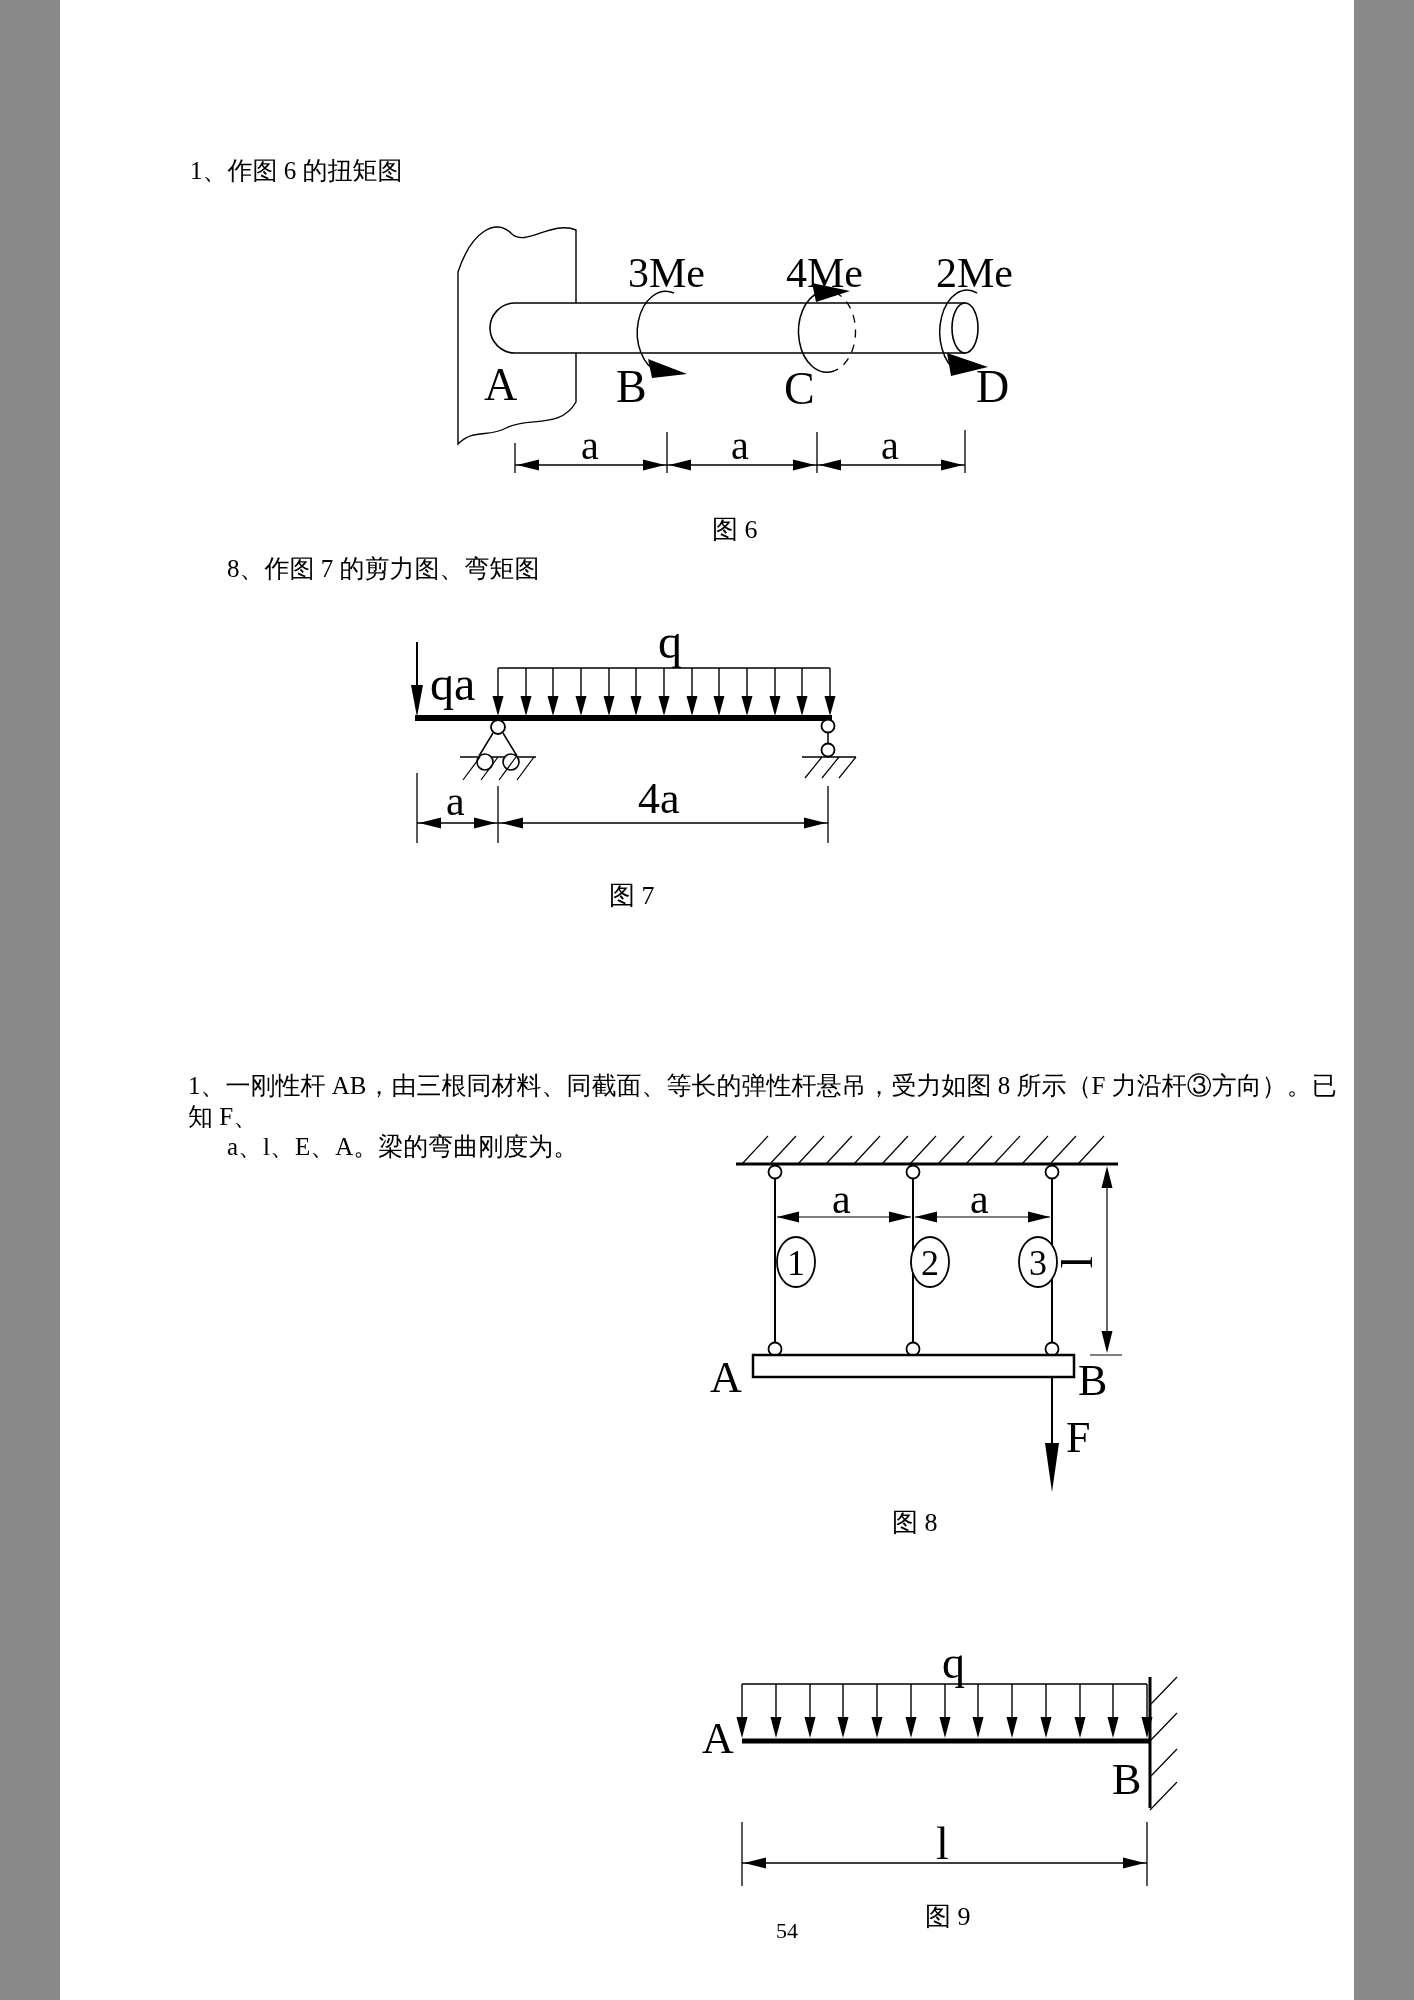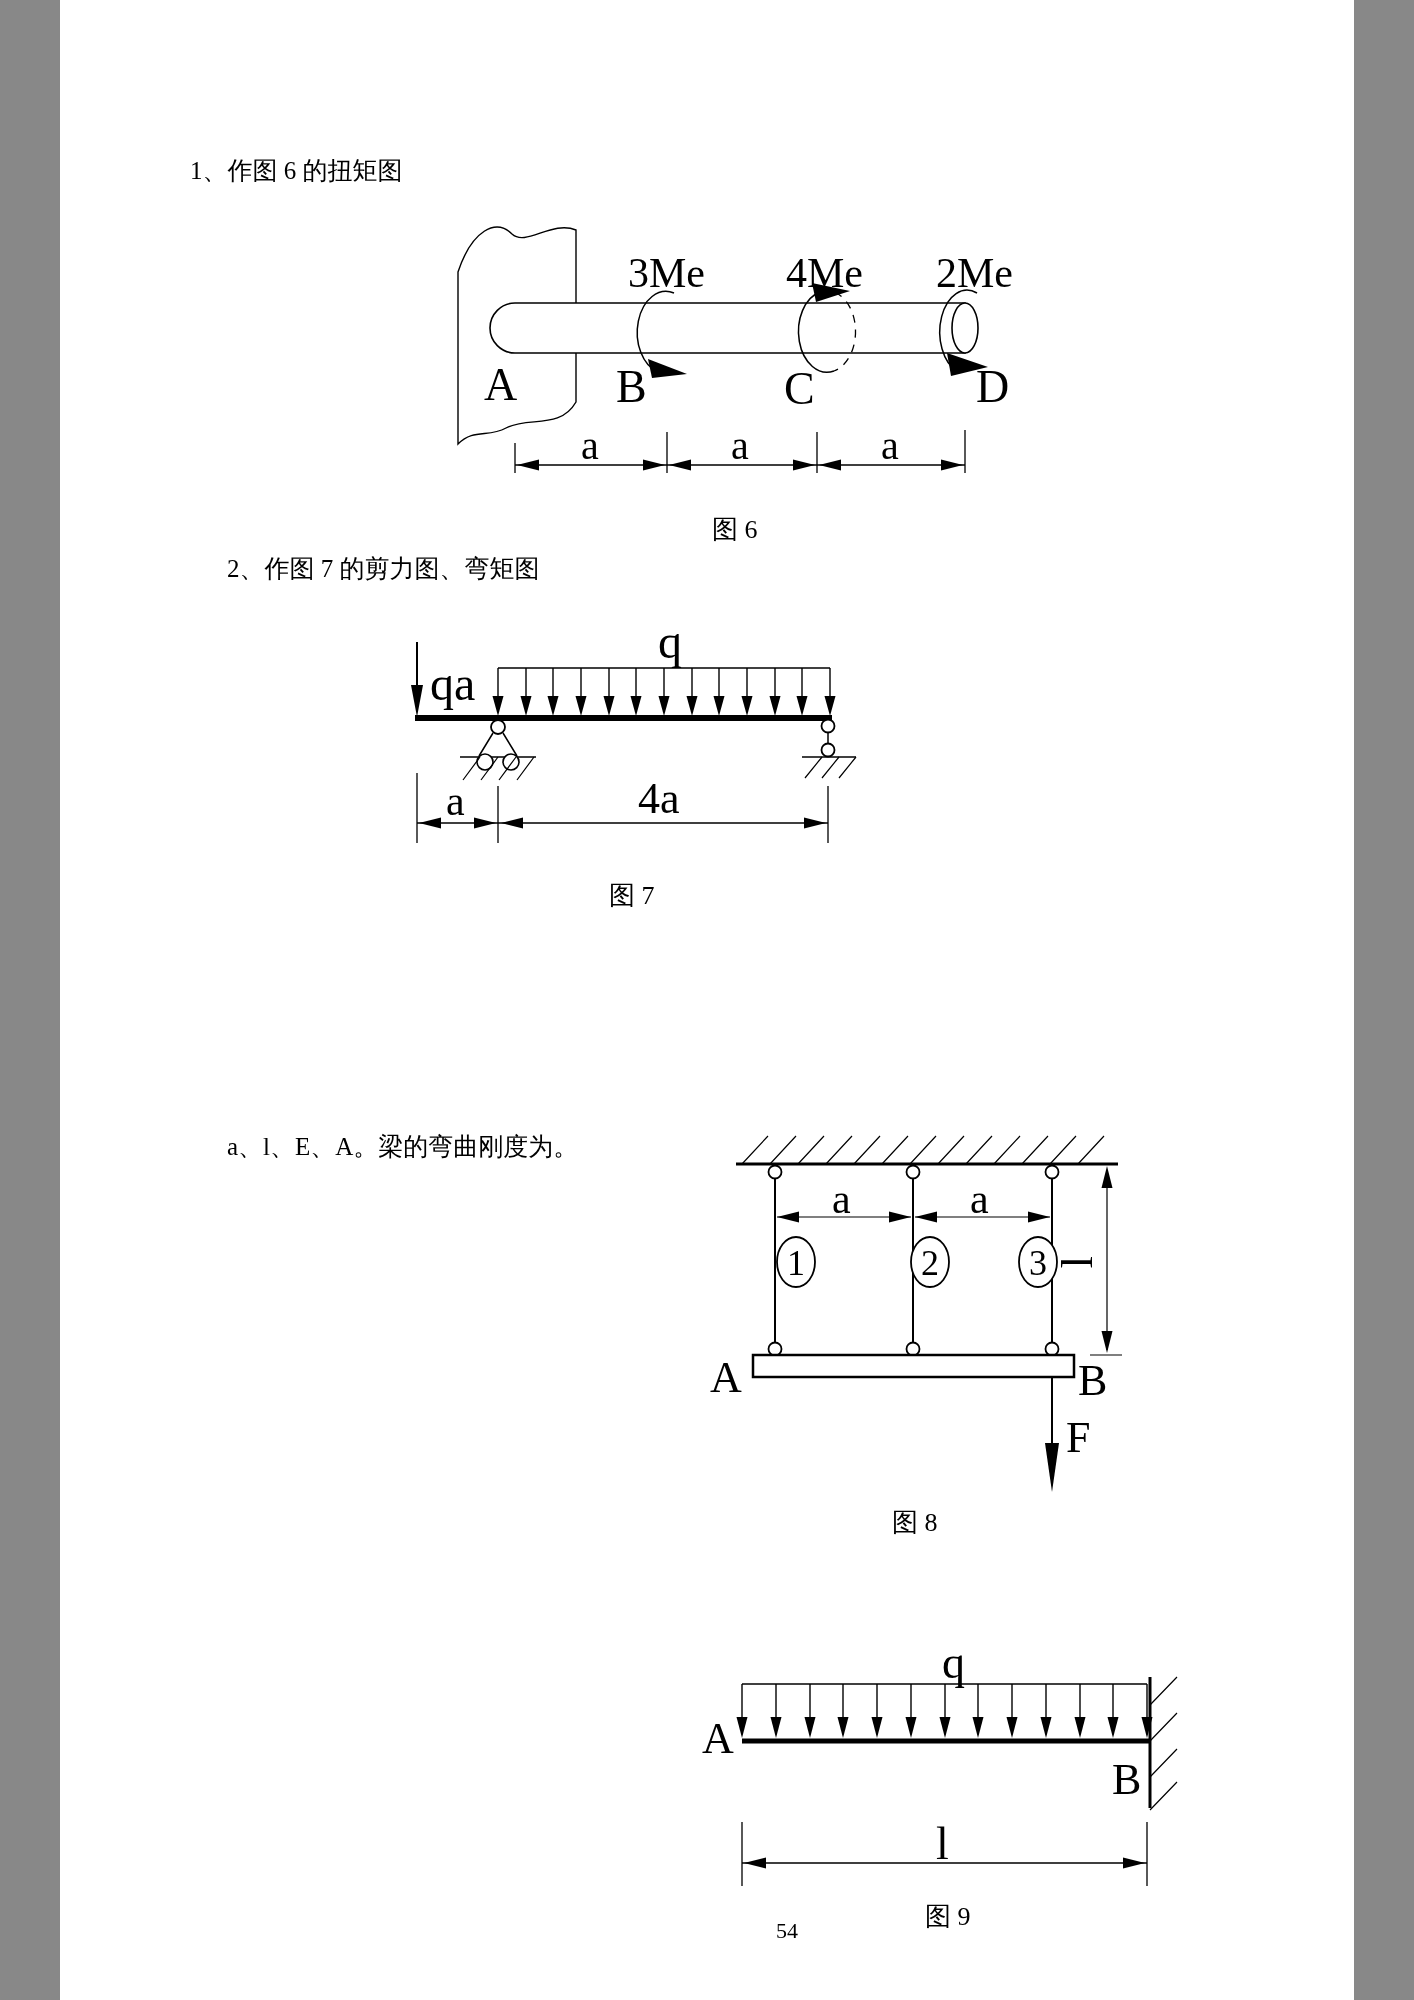--- a/index.html
+++ b/index.html
@@ -79,21 +79,21 @@
     <use href="#aL" x="609" y="465"></use>
       <use href="#aR" x="755" y="465"></use>
     <use href="#aL" x="759" y="465"></use>
       <use href="#aR" x="903" y="465"></use>
     <text x="521" y="459" font-size="40">a</text>
     <text x="671" y="459" font-size="40">a</text>
     <text x="821" y="459" font-size="40">a</text>
     <text x="652" y="538" font-size="26">图 6</text>
   </svg>
 
-  <div class="txt" style="left:167px;top:553px">2、作图 7 的剪力图、弯矩图</div>
+  <div class="txt" style="left:167px;top:553px">8、作图 7 的剪力图、弯矩图</div>
 
   <svg style="left:330px;top:615px" width="500" height="300" viewBox="330 615 500 300">
     <path class="stroke" stroke-width="2" d="M 357,642 V 706"></path>
     <polygon points="357,717 351,685 363,685" fill="#000"></polygon>
     <text x="370" y="700" font-size="48">qa</text>
     <path class="stroke" stroke-width="1.5" d="M 438,668 H 770"></path>
     <g>
       <use href="#dl7" x="438" y="668"></use>
         <use href="#dl7" x="466" y="668"></use>
         <use href="#dl7" x="493" y="668"></use>
@@ -133,20 +133,21 @@
     <use href="#aL" x="359" y="823"></use>
       <use href="#aR" x="436" y="823"></use>
     <use href="#aL" x="441" y="823"></use>
       <use href="#aR" x="766" y="823"></use>
     <text x="386" y="815" font-size="42">a</text>
     <text x="578" y="813" font-size="44">4a</text>
     <text x="549" y="904" font-size="26">图 7</text>
   </svg>
 
 
+  <div class="txt" style="left:128px;top:1070px">1、一刚性杆 AB，由三根同材料、同截面、等长的弹性杆悬吊，受力如图 8 所示（F 力沿杆③方向）。已知 F、</div>
   <div class="txt" style="left:167px;top:1131px">a、l、E、A。梁的弯曲刚度为。</div>
 
   <svg style="left:630px;top:1128px" width="480" height="420" viewBox="630 1128 480 420">
     <g class="stroke" stroke-width="1.2">
       <path d="M 682,1164 L 708,1136 M 710,1164 L 736,1136 M 738,1164 L 764,1136 M 766,1164 L 792,1136 M 794,1164 L 820,1136 M 822,1164 L 848,1136 M 850,1164 L 876,1136 M 878,1164 L 904,1136 M 906,1164 L 932,1136 M 934,1164 L 960,1136 M 962,1164 L 988,1136 M 990,1164 L 1016,1136 M 1018,1164 L 1044,1136"></path>
     </g>
     <path class="stroke" stroke-width="3" d="M 676,1164 H 1058"></path>
     <g>
       <path class="stroke" stroke-width="2" d="M 715,1164 V 1355 M 853,1164 V 1355 M 992,1164 V 1355"></path>
       <circle cx="715" cy="1172" r="6.5" fill="#fff" stroke="#000" stroke-width="1.8"></circle>

